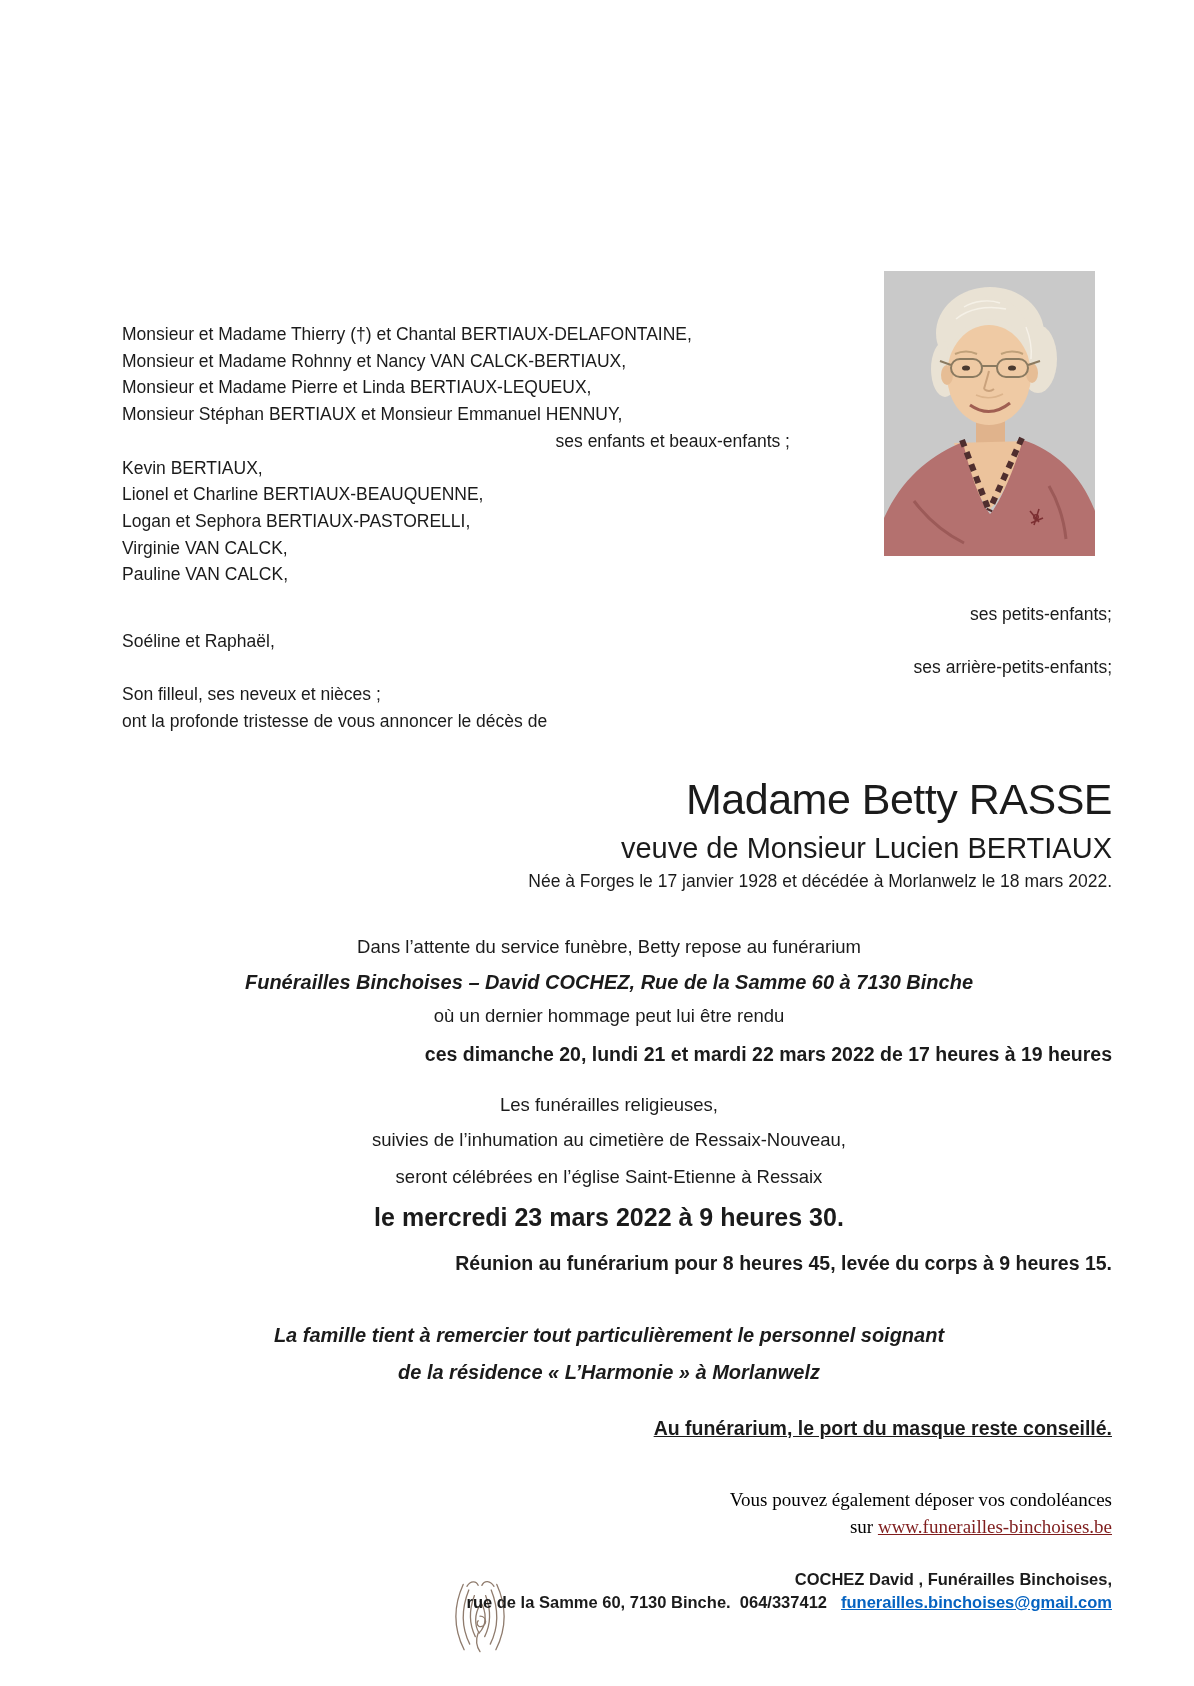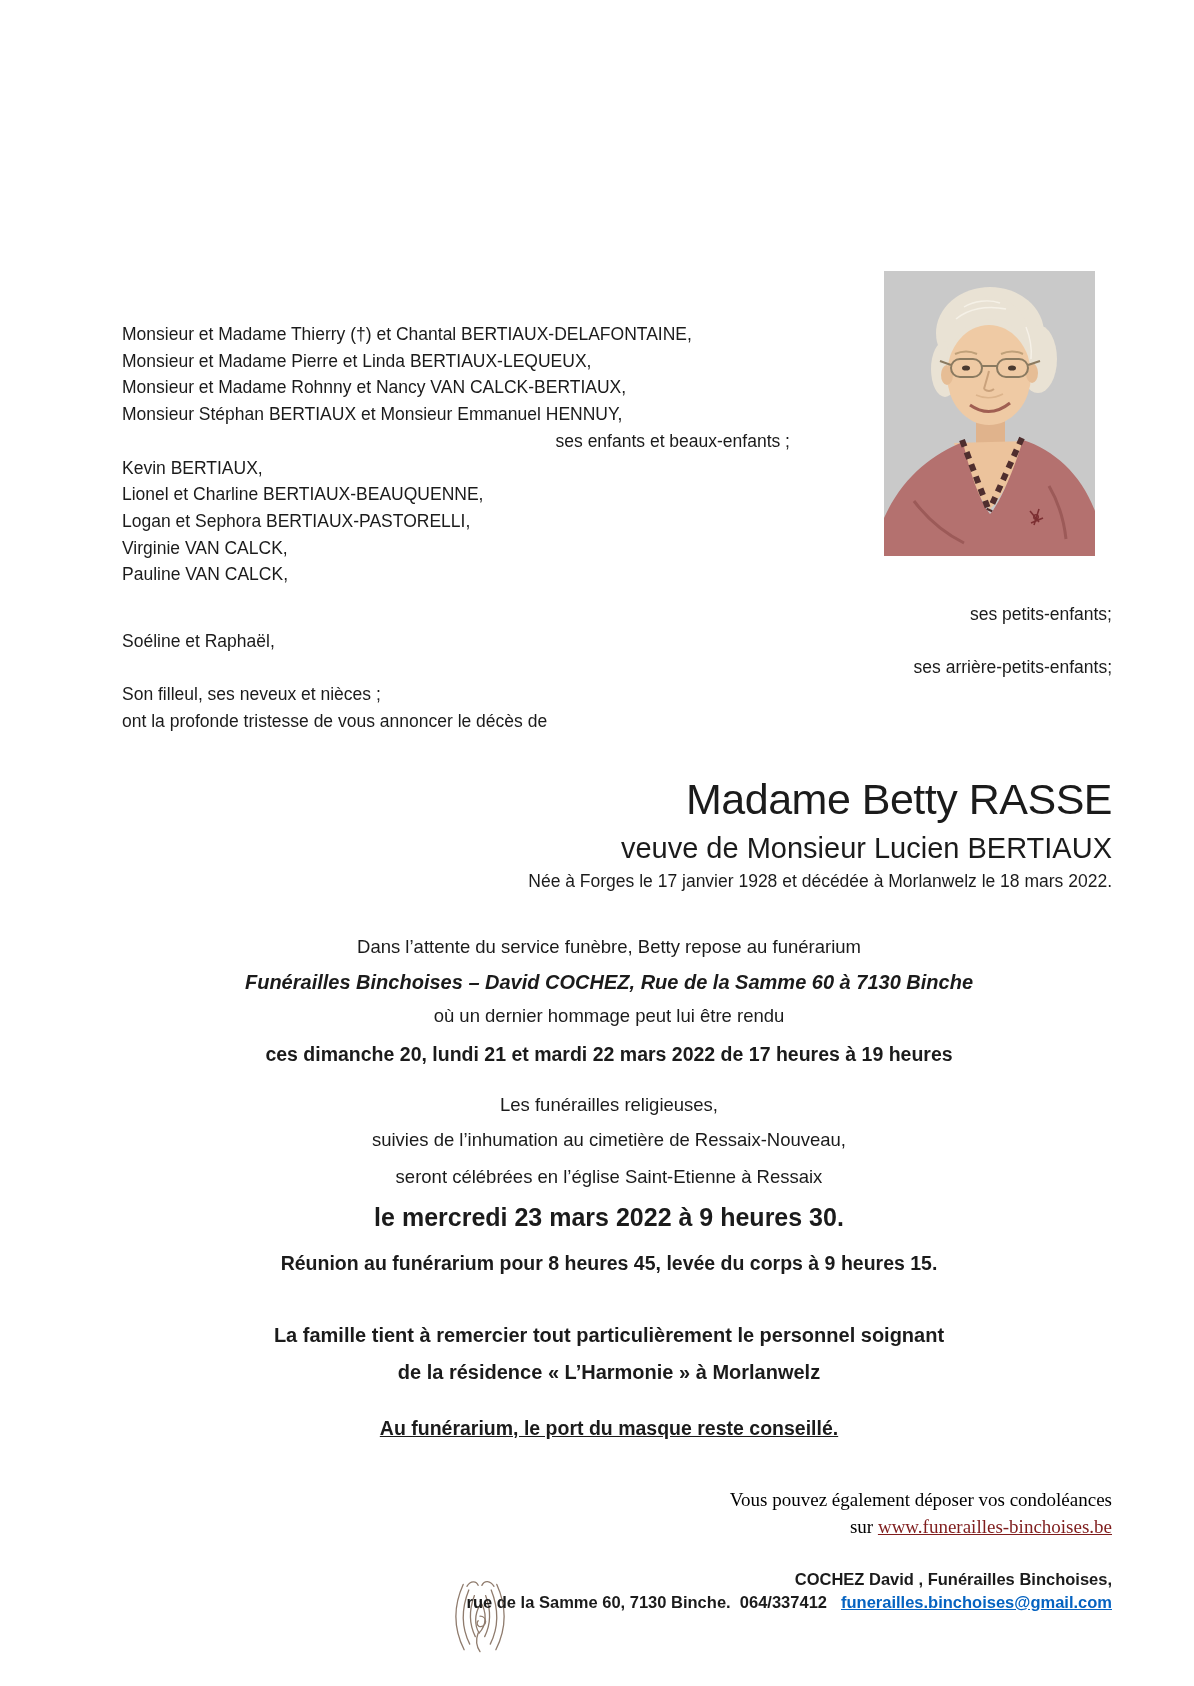--- a/index.html
+++ b/index.html
@@ -33,23 +33,23 @@
   .deceased .name{font-size:43px;line-height:48px;font-weight:500;letter-spacing:-0.5px;}
   .deceased .widow{font-size:29px;line-height:34px;margin-top:8px;}
   .deceased .birth{font-size:17.5px;line-height:24px;margin-top:4px;}
   
   .mid{
     position:absolute;left:106px;right:82px;top:935px;
     text-align:center;
   }
   .mid .r  {font-size:18.5px;line-height:24px;}
   .mid .bi {font-size:20px;line-height:26px;font-weight:bold;font-style:italic;}
-  .mid .b  {font-size:19.5px;line-height:26px;font-weight:bold;}
+  .mid .b  {font-size:19.5px;line-height:26px;font-weight:bold;text-align:right;}
   .mid .big{font-size:25px;line-height:34px;font-weight:bold;}
-  .mid .it {font-size:20px;line-height:26px;font-weight:600;}
+  .mid .it {font-size:20px;line-height:26px;font-style:italic;font-weight:600;}
   .mid .ul {text-decoration:underline;}
   .mt9{margin-top:9px;}.mt10{margin-top:10px;}.mt11{margin-top:11px;}
   .mt13{margin-top:13px;}.mt16{margin-top:16px;}.mt26{margin-top:26px;}
   .mt30{margin-top:30px;}.mt46{margin-top:46px;}
   
   .condolences{
     position:absolute;right:82px;top:1486px;
     text-align:right;
     font-family:"Liberation Serif","DejaVu Serif",serif;
     font-size:19px;line-height:27px;color:#000;
@@ -123,22 +123,22 @@
       <ellipse cx="128" cy="97" rx="4" ry="2.6" fill="#4a3a30"></ellipse>
 
       <path d="M105,100 C103,108 101,114 100,118 M100,118 Q105,122 110,118" stroke="#caa27c" stroke-width="2" fill="none"></path>
       <path d="M86,134 Q106,148 126,132" stroke="#a05f52" stroke-width="3" fill="none"></path>
       <path d="M92,124 Q105,130 119,123" stroke="#dcb48c" stroke-width="1.5" fill="none"></path>
     </svg>
   </div>
 
   <div class="family">
     <div class="line">Monsieur et Madame Thierry (†) et Chantal BERTIAUX-DELAFONTAINE,</div>
+    <div class="line">Monsieur et Madame Rohnny et Nancy VAN CALCK-BERTIAUX,</div>
     <div class="line">Monsieur et Madame Pierre et Linda BERTIAUX-LEQUEUX,</div>
-    <div class="line">Monsieur et Madame Rohnny et Nancy VAN CALCK-BERTIAUX,</div>
     <div class="line">Monsieur Stéphan BERTIAUX et Monsieur Emmanuel HENNUY,</div>
     <div class="relation children">ses enfants et beaux-enfants ;</div>
     <div class="line">Kevin BERTIAUX,</div>
     <div class="line">Lionel et Charline BERTIAUX-BEAUQUENNE,</div>
     <div class="line">Logan et Sephora BERTIAUX-PASTORELLI,</div>
     <div class="line">Virginie VAN CALCK,</div>
     <div class="line">Pauline VAN CALCK,</div>
     <div class="relation gap-before">ses petits-enfants;</div>
     <div class="line">Soéline et Raphaël,</div>
     <div class="relation">ses arrière-petits-enfants;</div>

